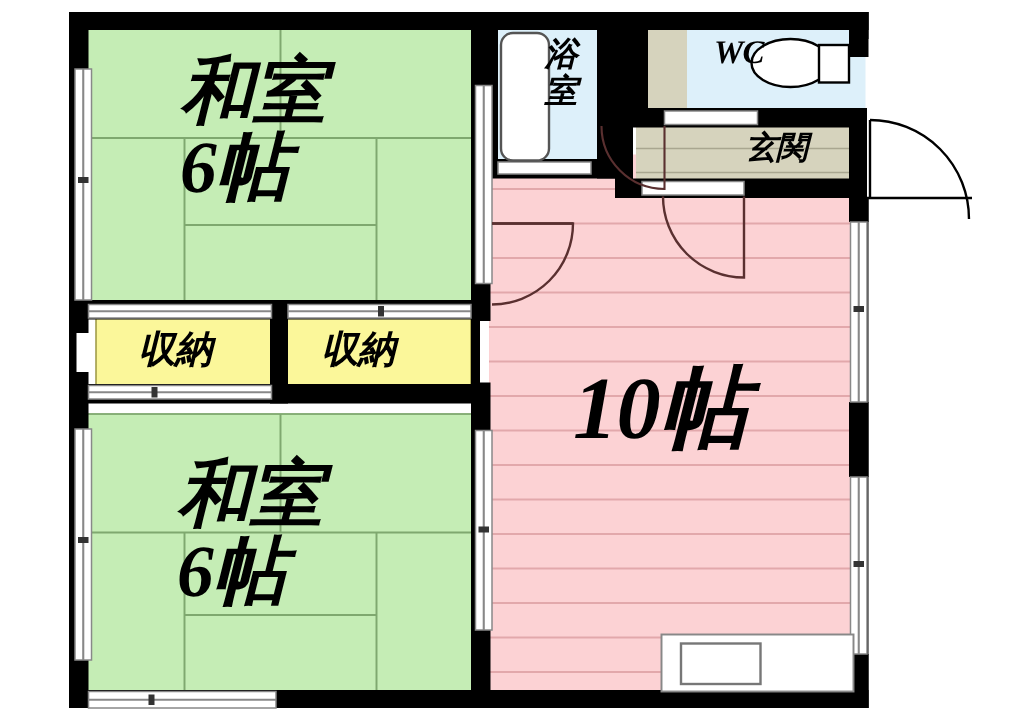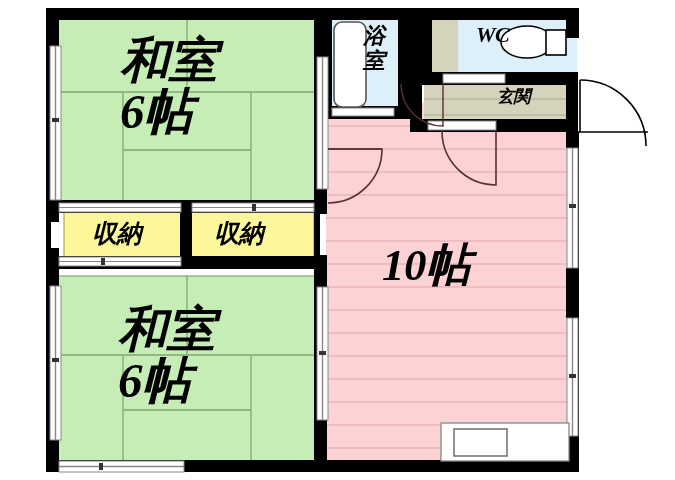--- a/index.html
+++ b/index.html
@@ -40,34 +40,34 @@
     font-size: 49px;
   }
   .lbl-washitsu-bottom {
     left: 118px; top: 305px;
     font-size: 49px;
   }
   .lbl-ldk {
     left: 382px; top: 242px;
     font-size: 45px;
   }
-  .lbl-ldk .l2 { font-size: 45px; }
+  .lbl-ldk .l2 { font-size: 59px; }
   .lbl-yokushitsu {
     left: 363px; top: 24px;
     font-size: 22px;
     line-height: 1.12;
   }
   .lbl-wc {
     left: 460px; top: 24px;
     font-size: 22px;
     margin-left: 16px;
   }
   .lbl-genkan {
     left: 497px; top: 88px;
-    font-size: 17px;
+    font-size: 21px;
   }
   .lbl-closet-1 {
     left: 92px; top: 221px;
     font-size: 25px;
   }
   .lbl-closet-2 {
     left: 214px; top: 221px;
     font-size: 25px;
   }
 </style>

